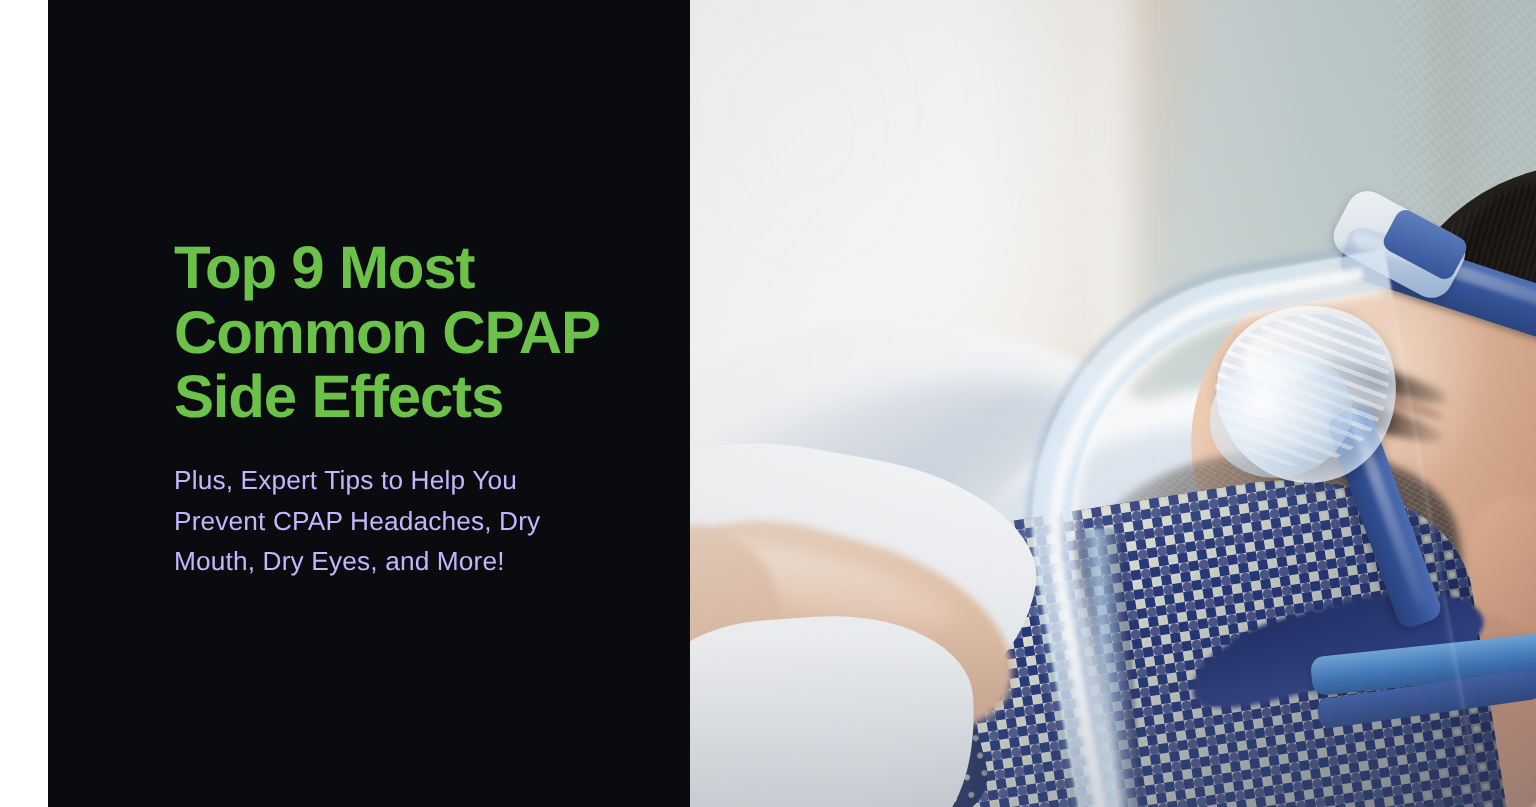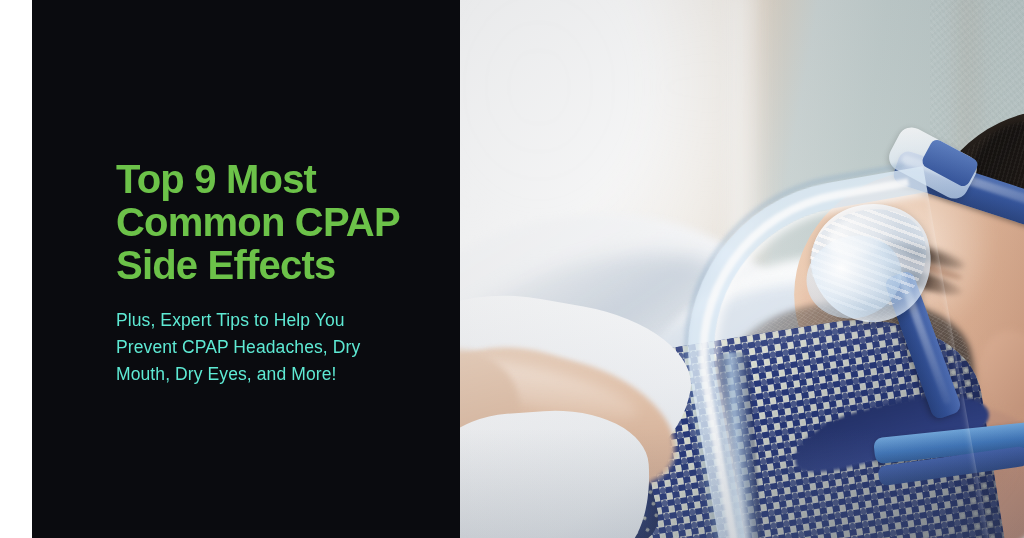--- a/index.html
+++ b/index.html
@@ -42,21 +42,21 @@
     color: #6cc249;
     white-space: pre-line;
   }
   .subhead {
     margin: 20px 0 0 0;
     font-family: "Liberation Sans", sans-serif;
     font-size: 17.5px;
     line-height: 27px;
     font-weight: normal;
     letter-spacing: 0.1px;
-    color: #5eead4;
+    color: #c4b5fd;
     white-space: pre-line;
   }
 
   
   .photo-panel {
     position: relative;
     width: 596px;
     height: 538px;
     flex: 0 0 596px;
     overflow: hidden;

